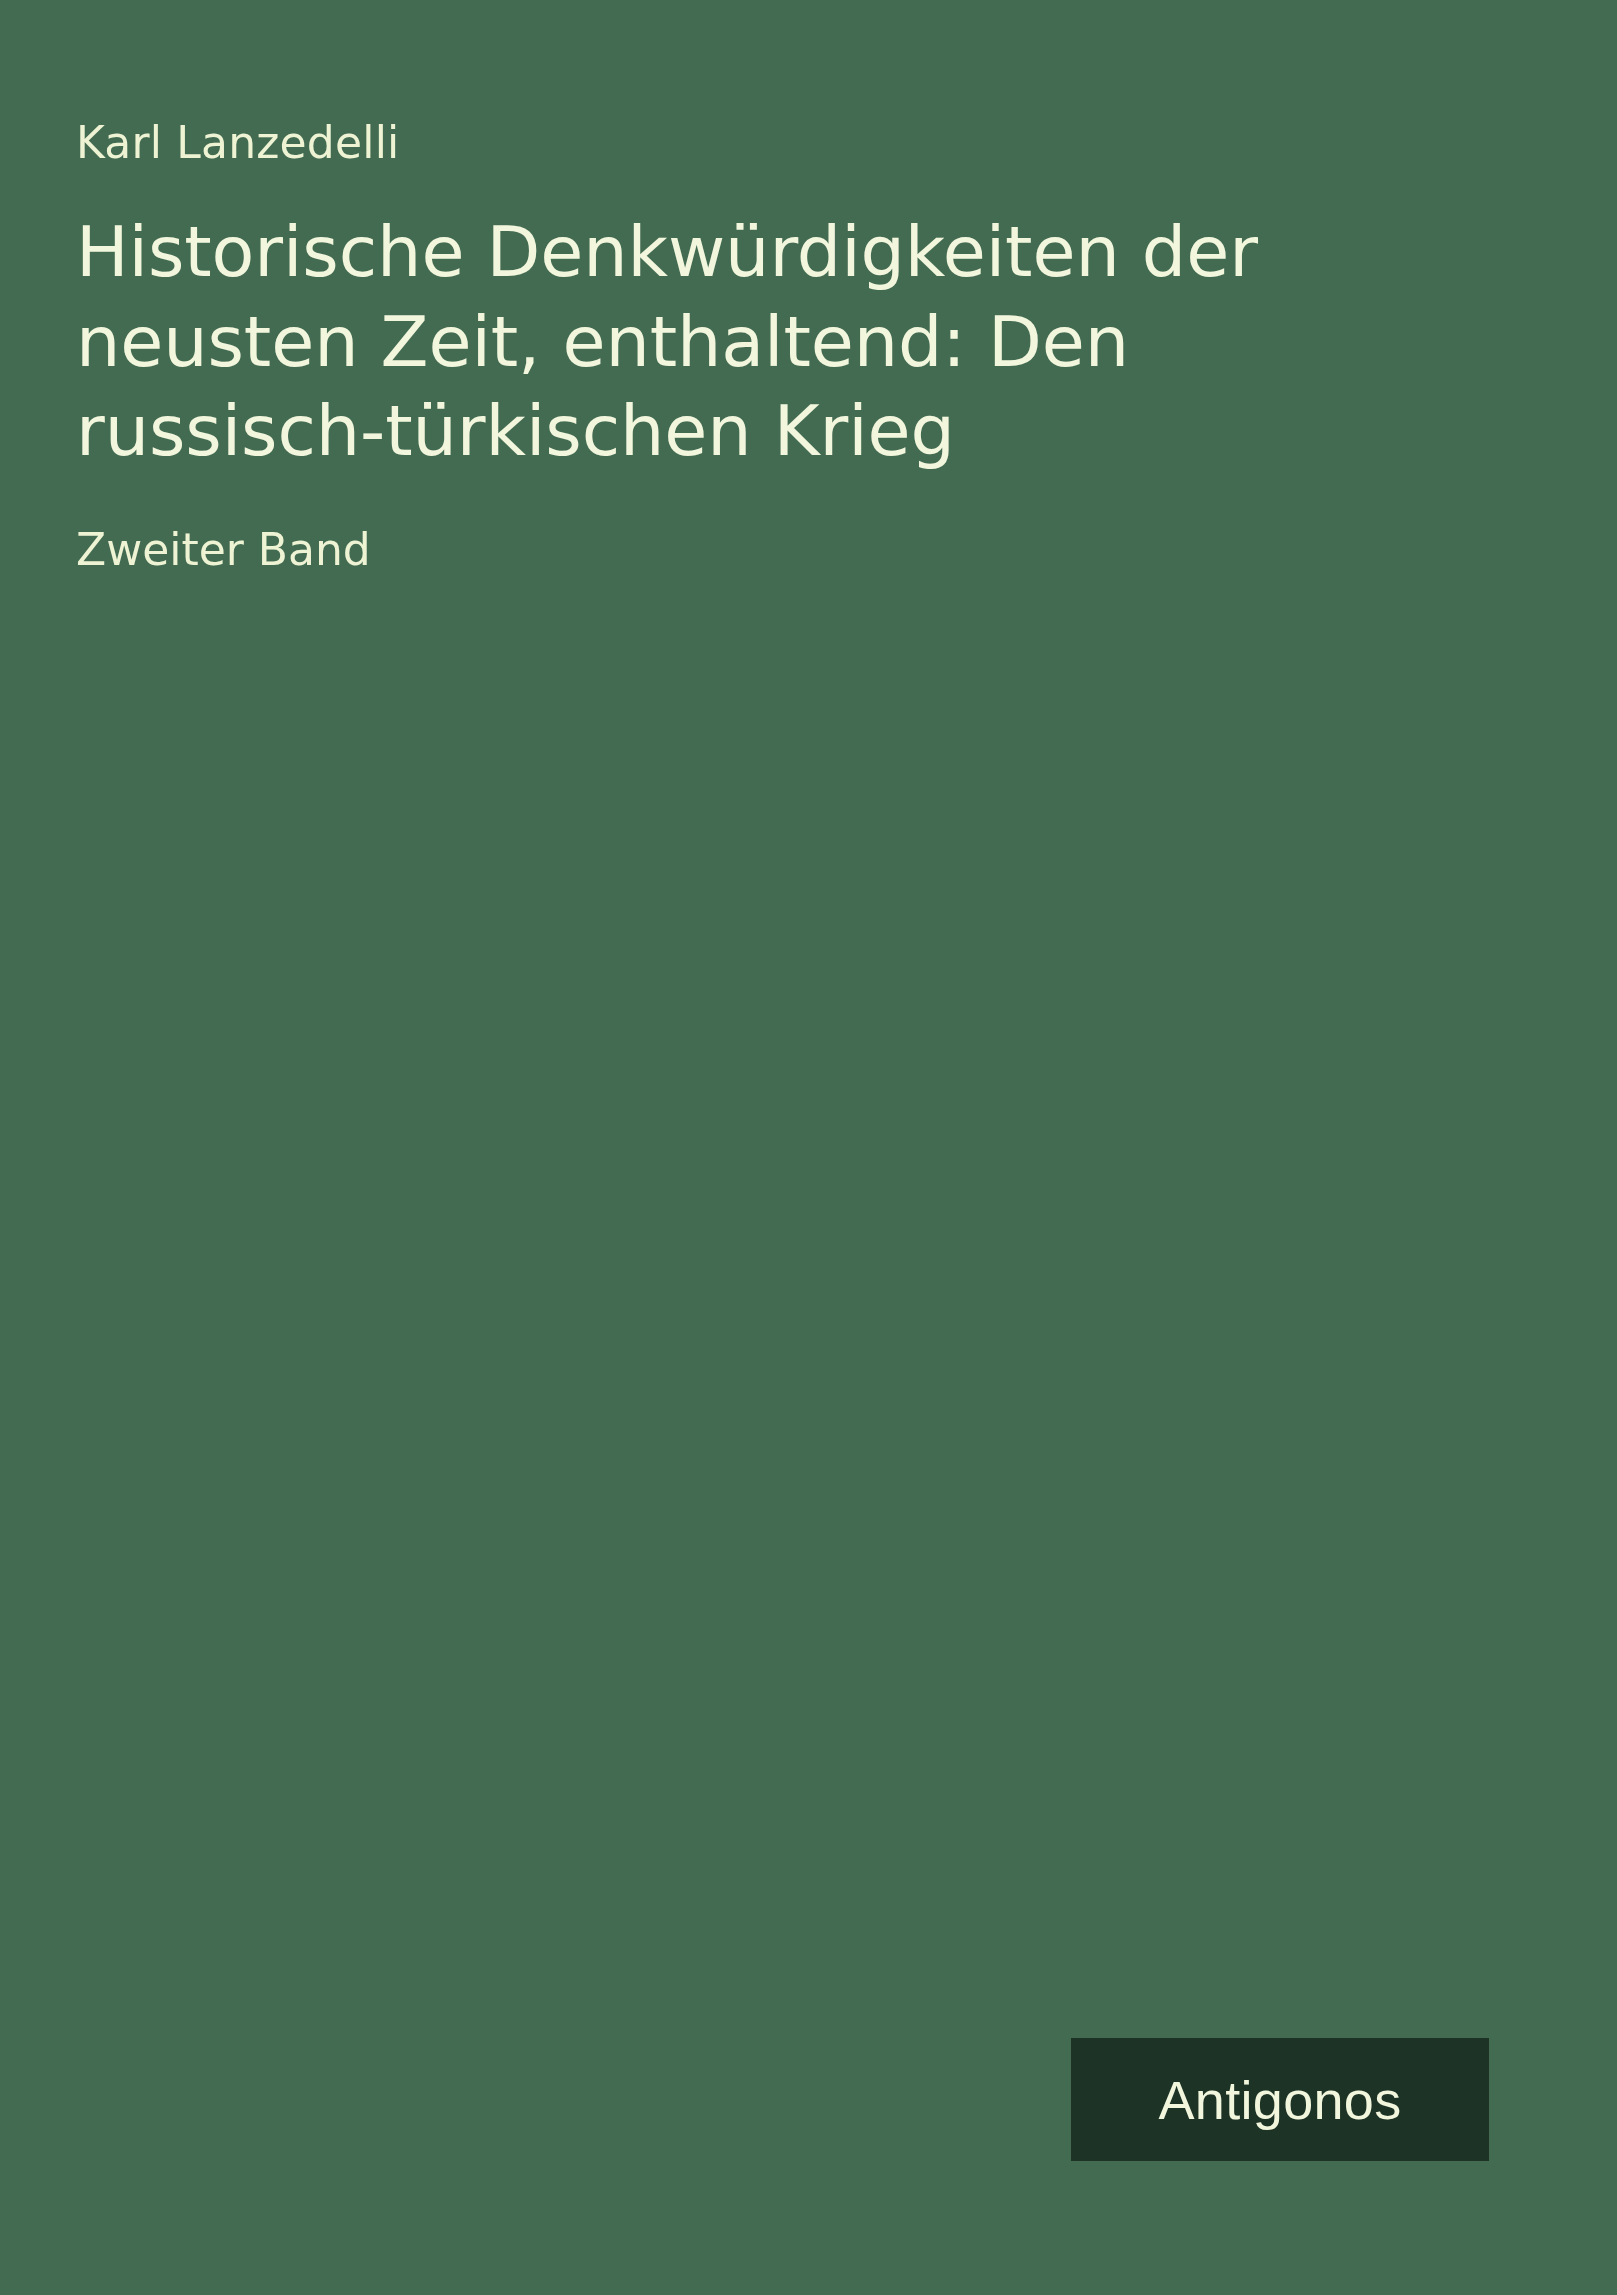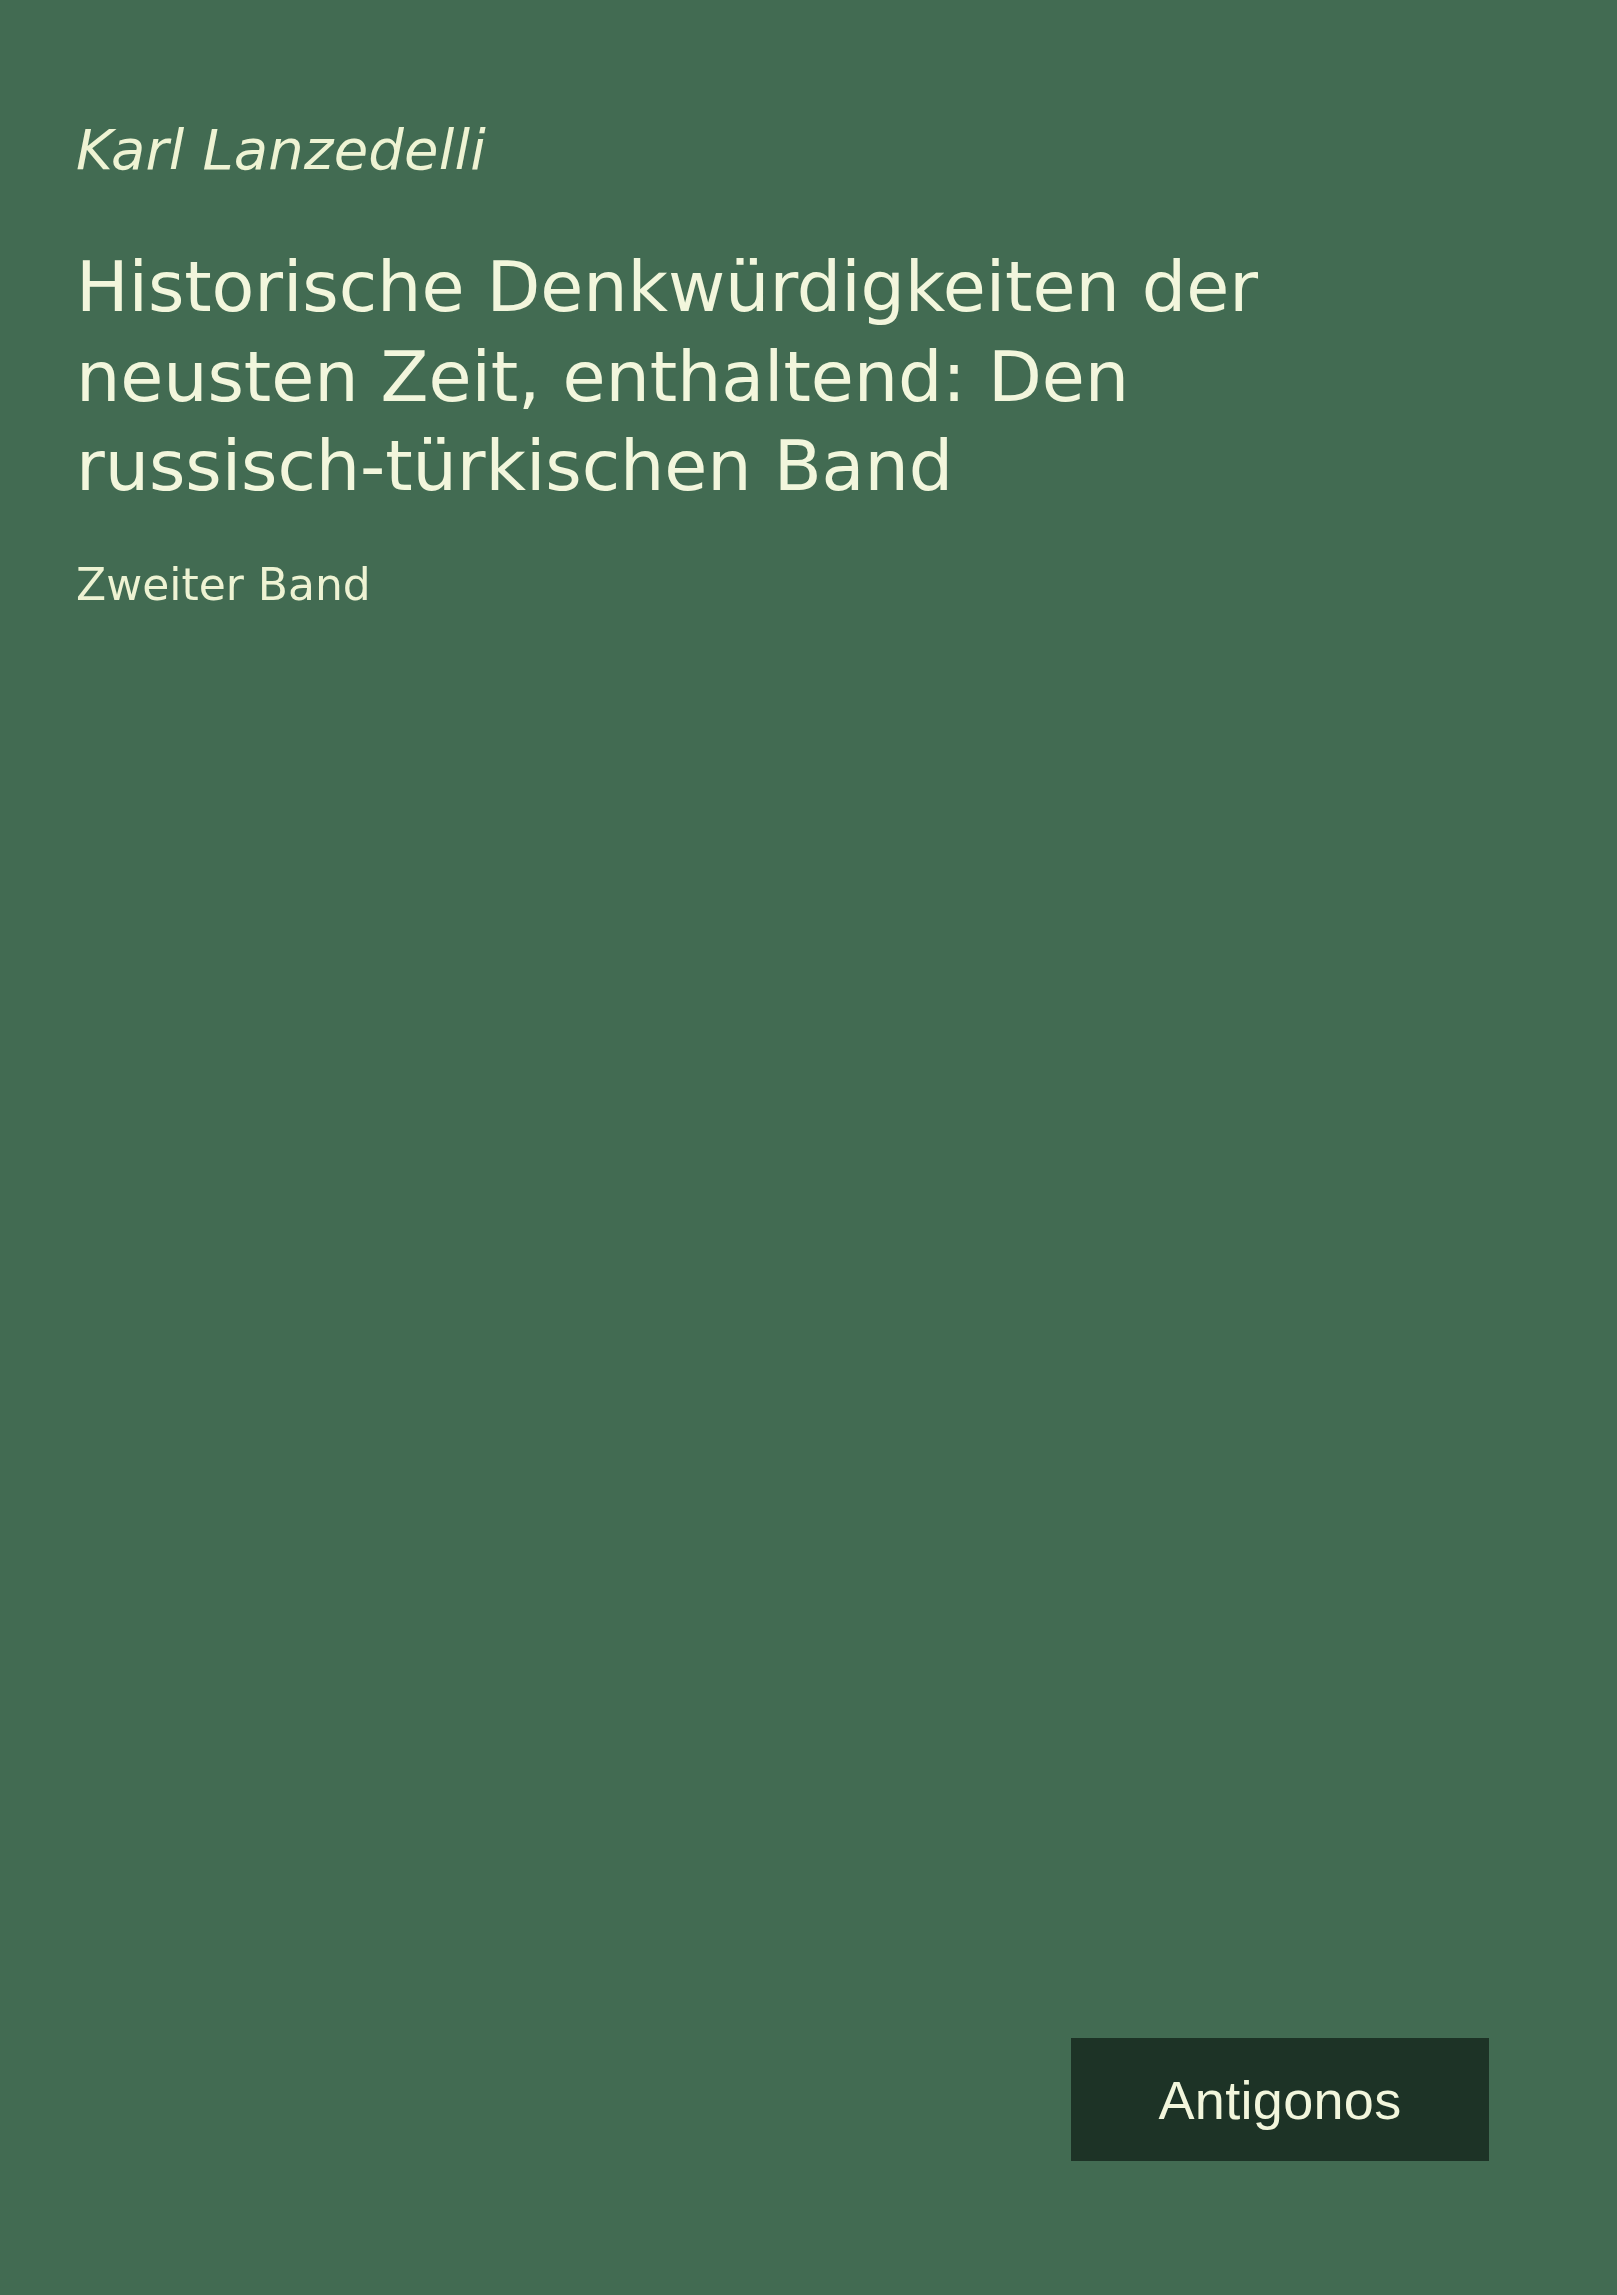--- a/index.html
+++ b/index.html
@@ -21,27 +21,26 @@
     box-sizing: border-box;
     background: #426b52;
   }
   .text-block {
     position: absolute;
     left: 76px;
     top: 115px;
     width: 1321px;
   }
   .author {
-    font-size: 56px;
+    font-size: 44px;
     line-height: 1.25;
     color: #eef3d3;
     font-weight: 400;
     letter-spacing: 0.2px;
-    margin: 0 0 58px 0;
-    font-style: italic;
+    margin: 0 0 38px 0;
   }
   .title {
     font-size: 70px;
     line-height: 1.28;
     color: #f2f6dc;
     font-weight: 400;
     margin: 0 0 44px 0;
     max-width: 1261px;
     letter-spacing: -0.1px;
   }
@@ -71,21 +70,21 @@
     font-weight: 400;
   }
 </style>
 </head>
 <body>
 
 <div class="cover">
 
   <div class="text-block">
     <div class="author">Karl Lanzedelli</div>
-    <h1 class="title">Historische Denkwürdigkeiten der neusten Zeit, enthaltend: Den russisch-türkischen Band</h1>
+    <h1 class="title">Historische Denkwürdigkeiten der neusten Zeit, enthaltend: Den russisch-türkischen Krieg</h1>
     <div class="subtitle">Zweiter Band</div>
   </div>
 
   <div class="publisher-box">
     <span class="publisher-name">Antigonos</span>
   </div>
 
 </div>
 
 

